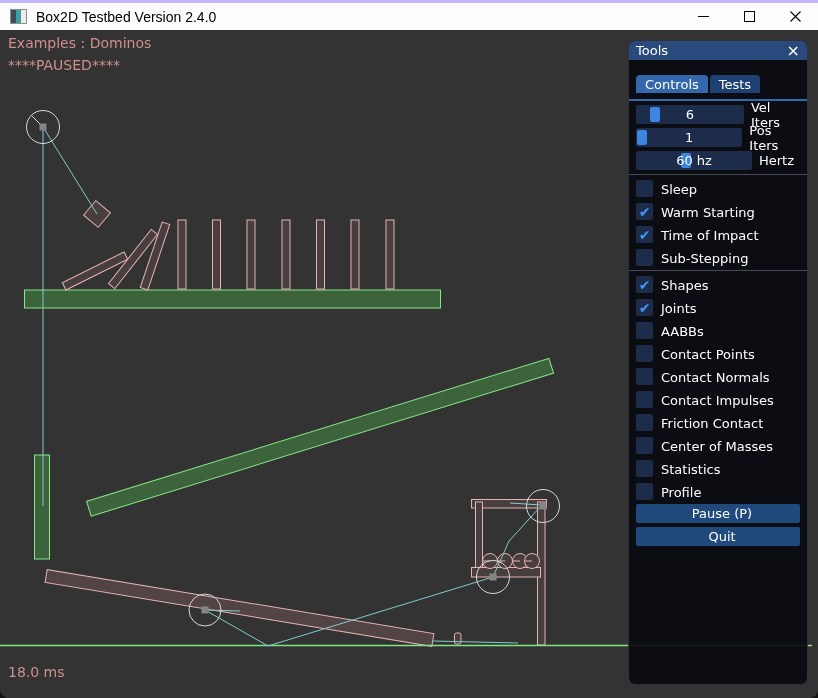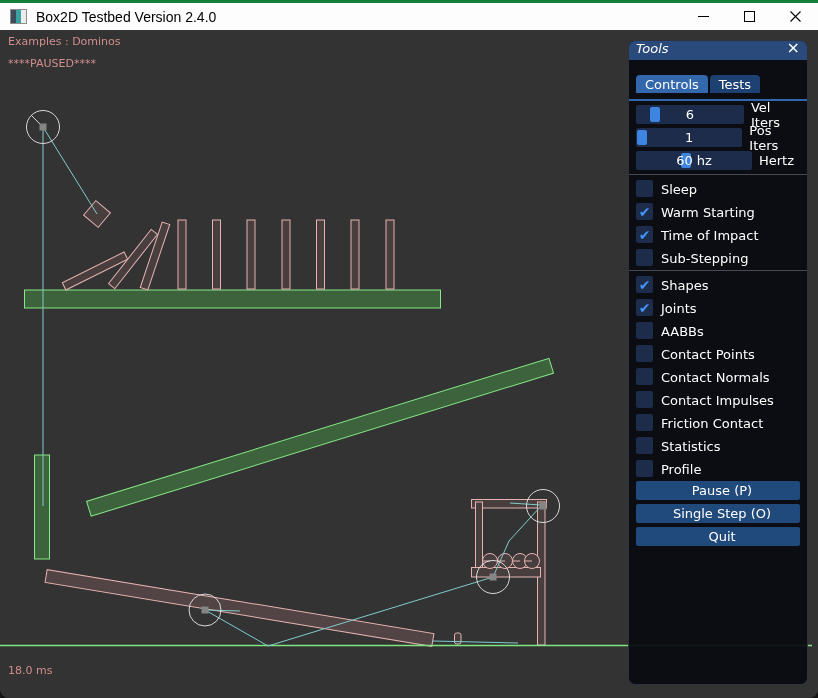--- a/index.html
+++ b/index.html
@@ -1,49 +1,49 @@
 <!DOCTYPE html>
 <html><head>
 <meta charset="utf-8">
 <style>
   html,body{margin:0;padding:0;background:#141414;}
   .window{position:relative;width:818px;height:698px;background:#333333;overflow:hidden;
           border-radius:0 0 9px 9px;font-family:"DejaVu Sans","Liberation Sans",sans-serif;}
   
   .titlebar{position:absolute;top:0;left:0;right:0;height:30px;background:#fdfdfd;
-            border-top:3px solid #15803d;box-sizing:border-box;display:flex;align-items:center;}
+            border-top:3px solid #c4b5fd;box-sizing:border-box;display:flex;align-items:center;}
   .app-icon{width:15px;height:13px;border:1px solid #8f8f8f;margin-left:10px;display:flex;}
   .app-icon .i1{width:5px;background:#3c4c5c;}
   .app-icon .i2{width:5px;background:#3aa0a0;}
   .app-icon .i3{flex:1;background:#ececec;}
   .win-title{margin-left:9px;font-size:14px;color:#000;font-family:"Liberation Sans",sans-serif;}
   .caption-group{margin-left:auto;display:flex;height:100%;}
   .cap-btn{width:46px;height:100%;display:flex;align-items:center;justify-content:center;cursor:default;}
   .glyph-min{width:11px;height:1px;background:#000;}
   .glyph-max{width:9px;height:9px;border:1px solid #000;}
   
   .scene{position:absolute;top:30px;left:0;right:0;bottom:0;background:#333333;}
   .scene-svg{position:absolute;top:0;left:0;}
   .s-green{fill:#3c633c;stroke:#86e886;stroke-width:1;}
   .s-pink{fill:#493e3e;stroke:#e6b3b3;stroke-width:1;}
   .s-pink2{fill:#524444;stroke:#e6b3b3;stroke-width:1;}
   .s-joint{stroke:#80cccc;fill:none;stroke-width:1;}
   .s-wheel{stroke:#d9d9d9;fill:none;stroke-width:1;}
   .s-mark{fill:#858585;}
   .s-ground{stroke:#80e680;stroke-width:1.5;}
-  .overlay-text{position:absolute;left:8px;color:#d18e8e;font-size:11px;}
+  .overlay-text{position:absolute;left:8px;color:#d18e8e;font-size:14px;}
   .t-example{top:5px;}
   .t-paused{top:27px;}
   .t-ms{top:634px;}
   
   .tools-panel{position:absolute;left:628px;top:40px;width:180px;height:645px;
                background:rgba(9,11,16,0.93);border:1px solid rgba(90,95,110,0.45);
                border-radius:7px;box-sizing:border-box;color:#fff;font-size:13px;}
   .p-title{height:19px;background:#294a7a;border-radius:6px 6px 0 0;display:flex;
-           align-items:flex-start;padding:0 7px;font-style:italic;}
+           align-items:center;padding:0 7px;}
   .p-close{margin-left:auto;font-size:16px;line-height:14px;color:#fff;cursor:default;}
   .p-body{padding:7px 7px 0 7px;}
   .tabbar{display:flex;align-items:flex-end;border-bottom:2px solid #3368ad;
           margin:2px -7px 0 -7px;padding:6px 7px;}
   .tab{height:18px;padding:0 9px;display:flex;align-items:center;background:#1e4173;
        border-radius:4px 4px 0 0;margin-right:2px;cursor:default;}
   .tab.active{background:#3368ad;}
   .srow{display:flex;align-items:center;height:19px;margin-top:4px;}
   .srow:first-of-type{margin-top:6px;}
   .track{position:relative;width:116px;height:19px;background:#1c2c4a;border-radius:2px;}
@@ -257,26 +257,29 @@
       <div class="crow">
         <div class="cbox"></div>
         <div class="clabel">Contact Impulses</div>
       </div>
       <div class="crow">
         <div class="cbox"></div>
         <div class="clabel">Friction Contact</div>
       </div>
       <div class="crow">
         <div class="cbox"></div>
+        <div class="clabel">Center of Masses</div>
+      </div>
+      <div class="crow">
+        <div class="cbox"></div>
         <div class="clabel">Statistics</div>
       </div>
       <div class="crow">
         <div class="cbox"></div>
         <div class="clabel">Profile</div>
       </div>
 
       <div class="pbtn">Pause (P)</div>
-      <div class="pbtn">Single Step (O)</div>
       <div class="pbtn">Quit</div>
     </div>
   </div>
 
 </div>
 
 </body></html>

